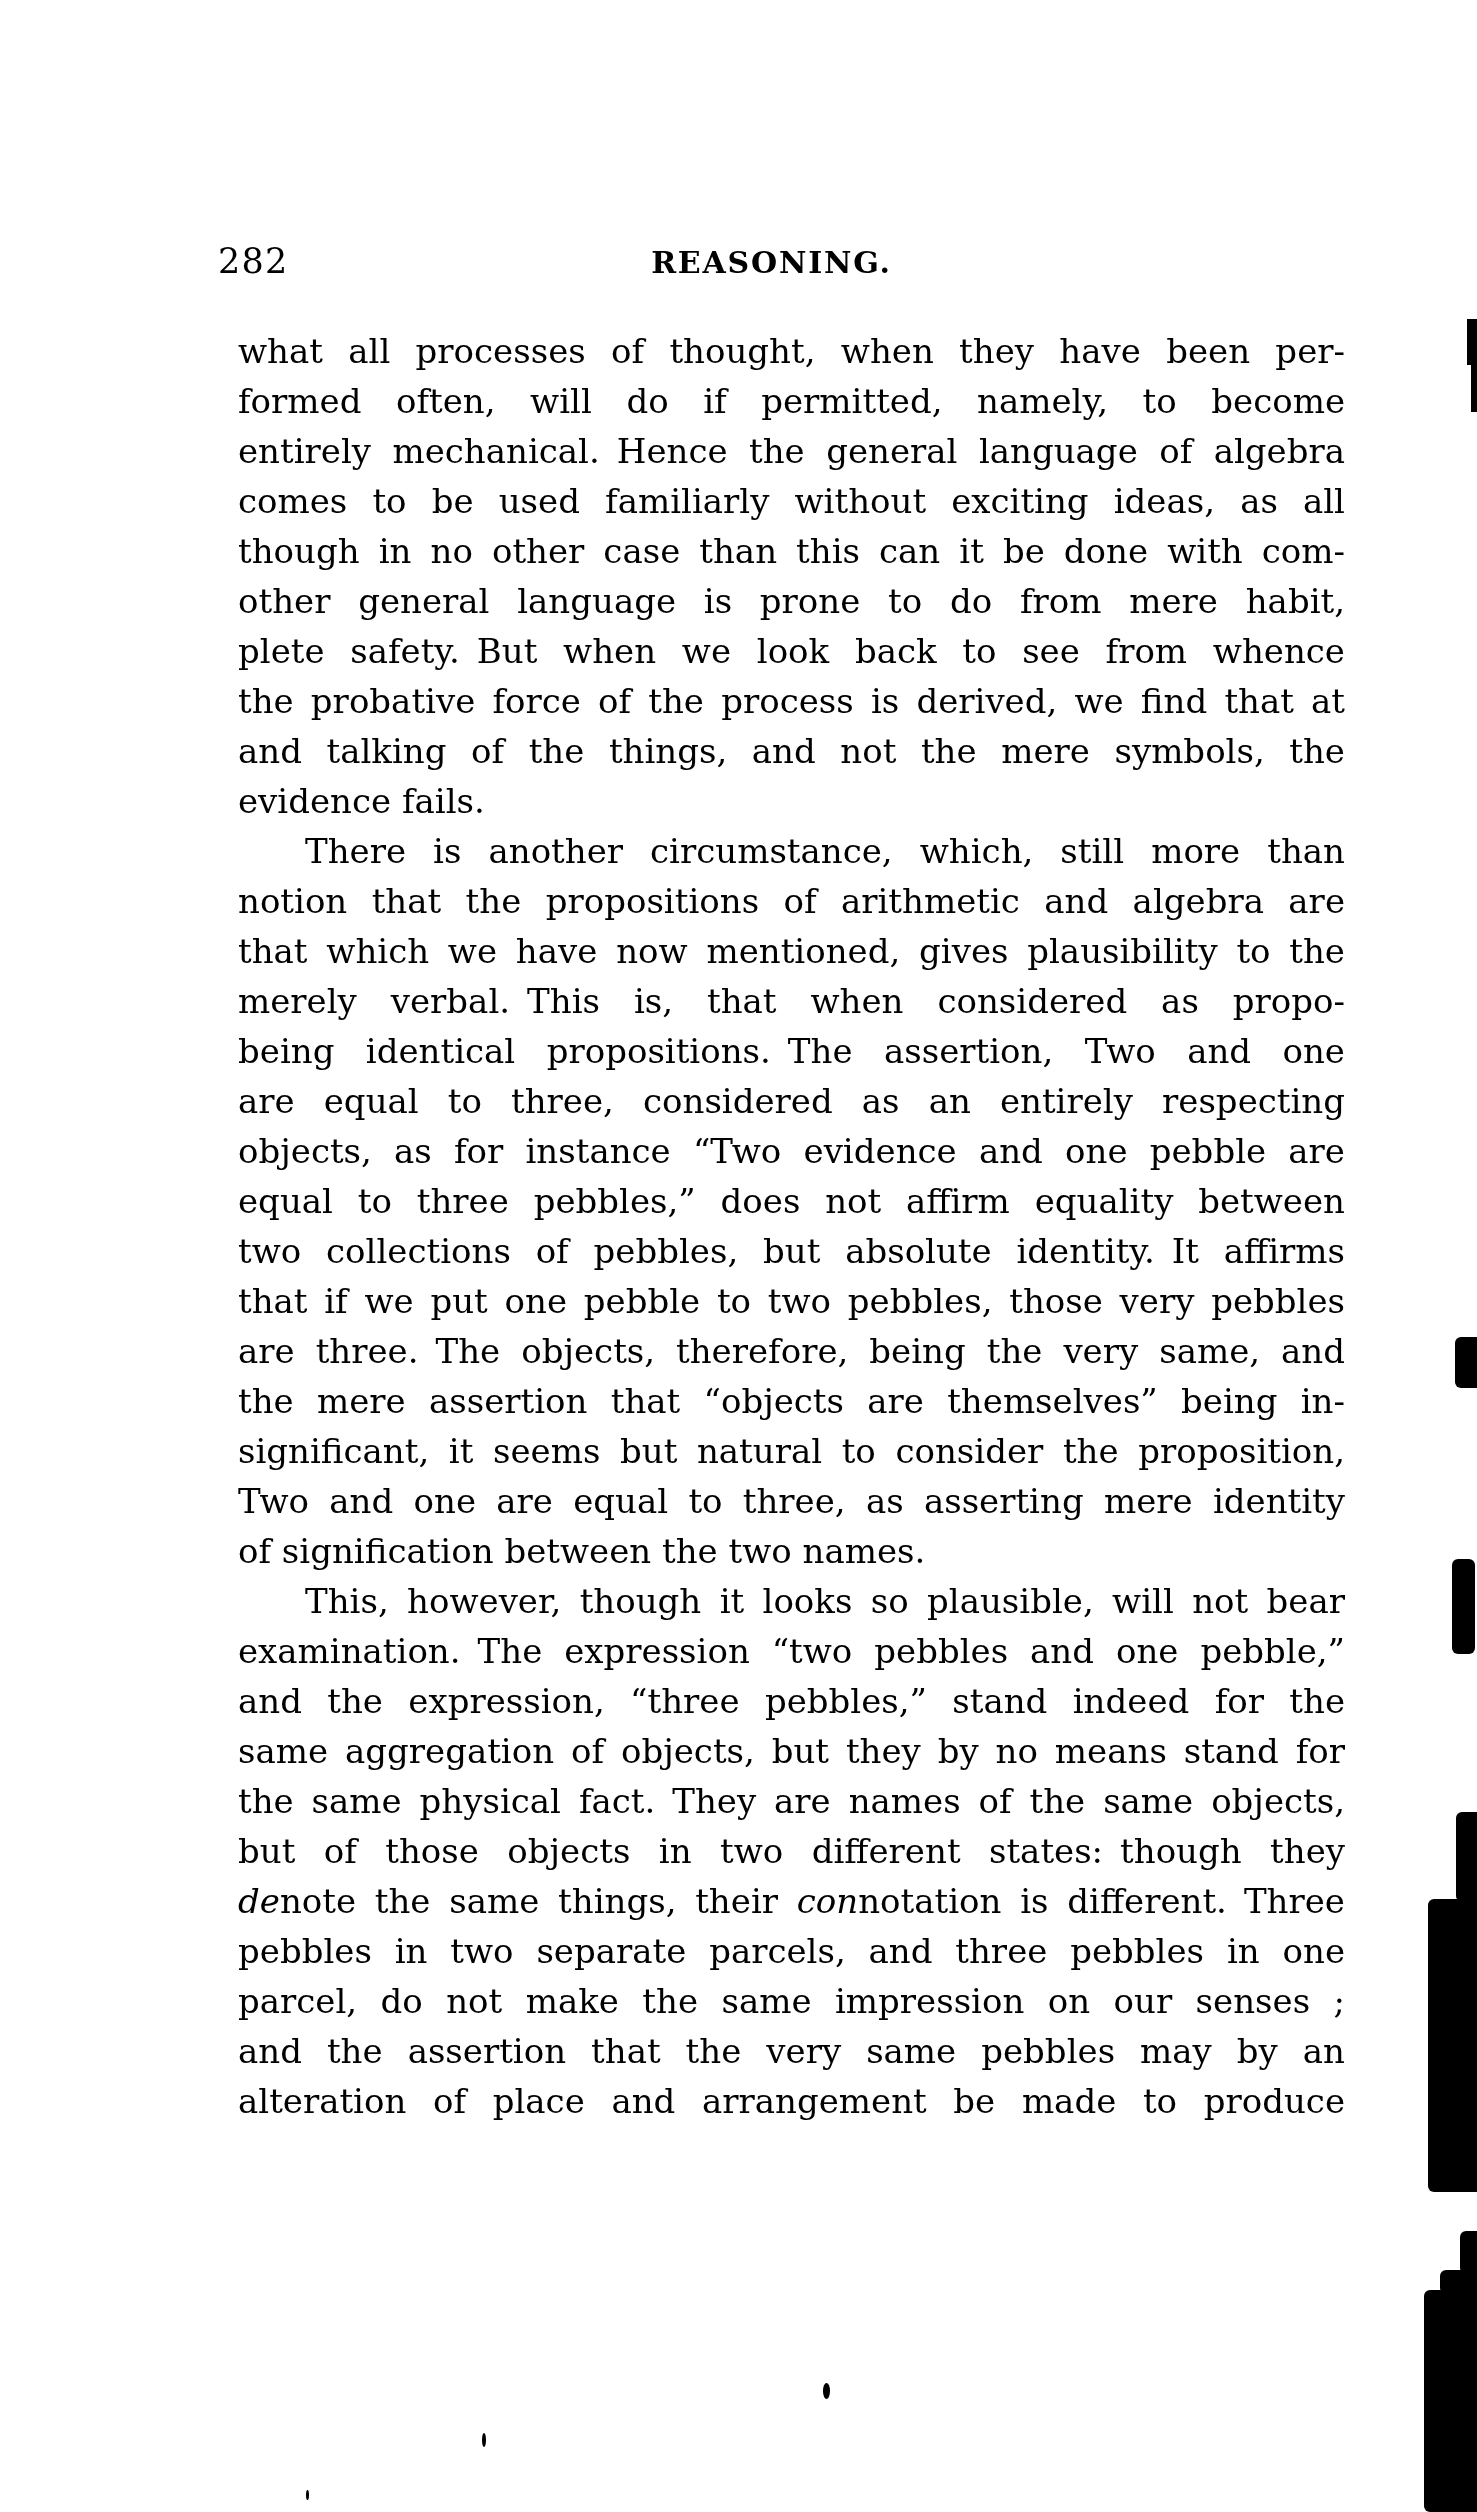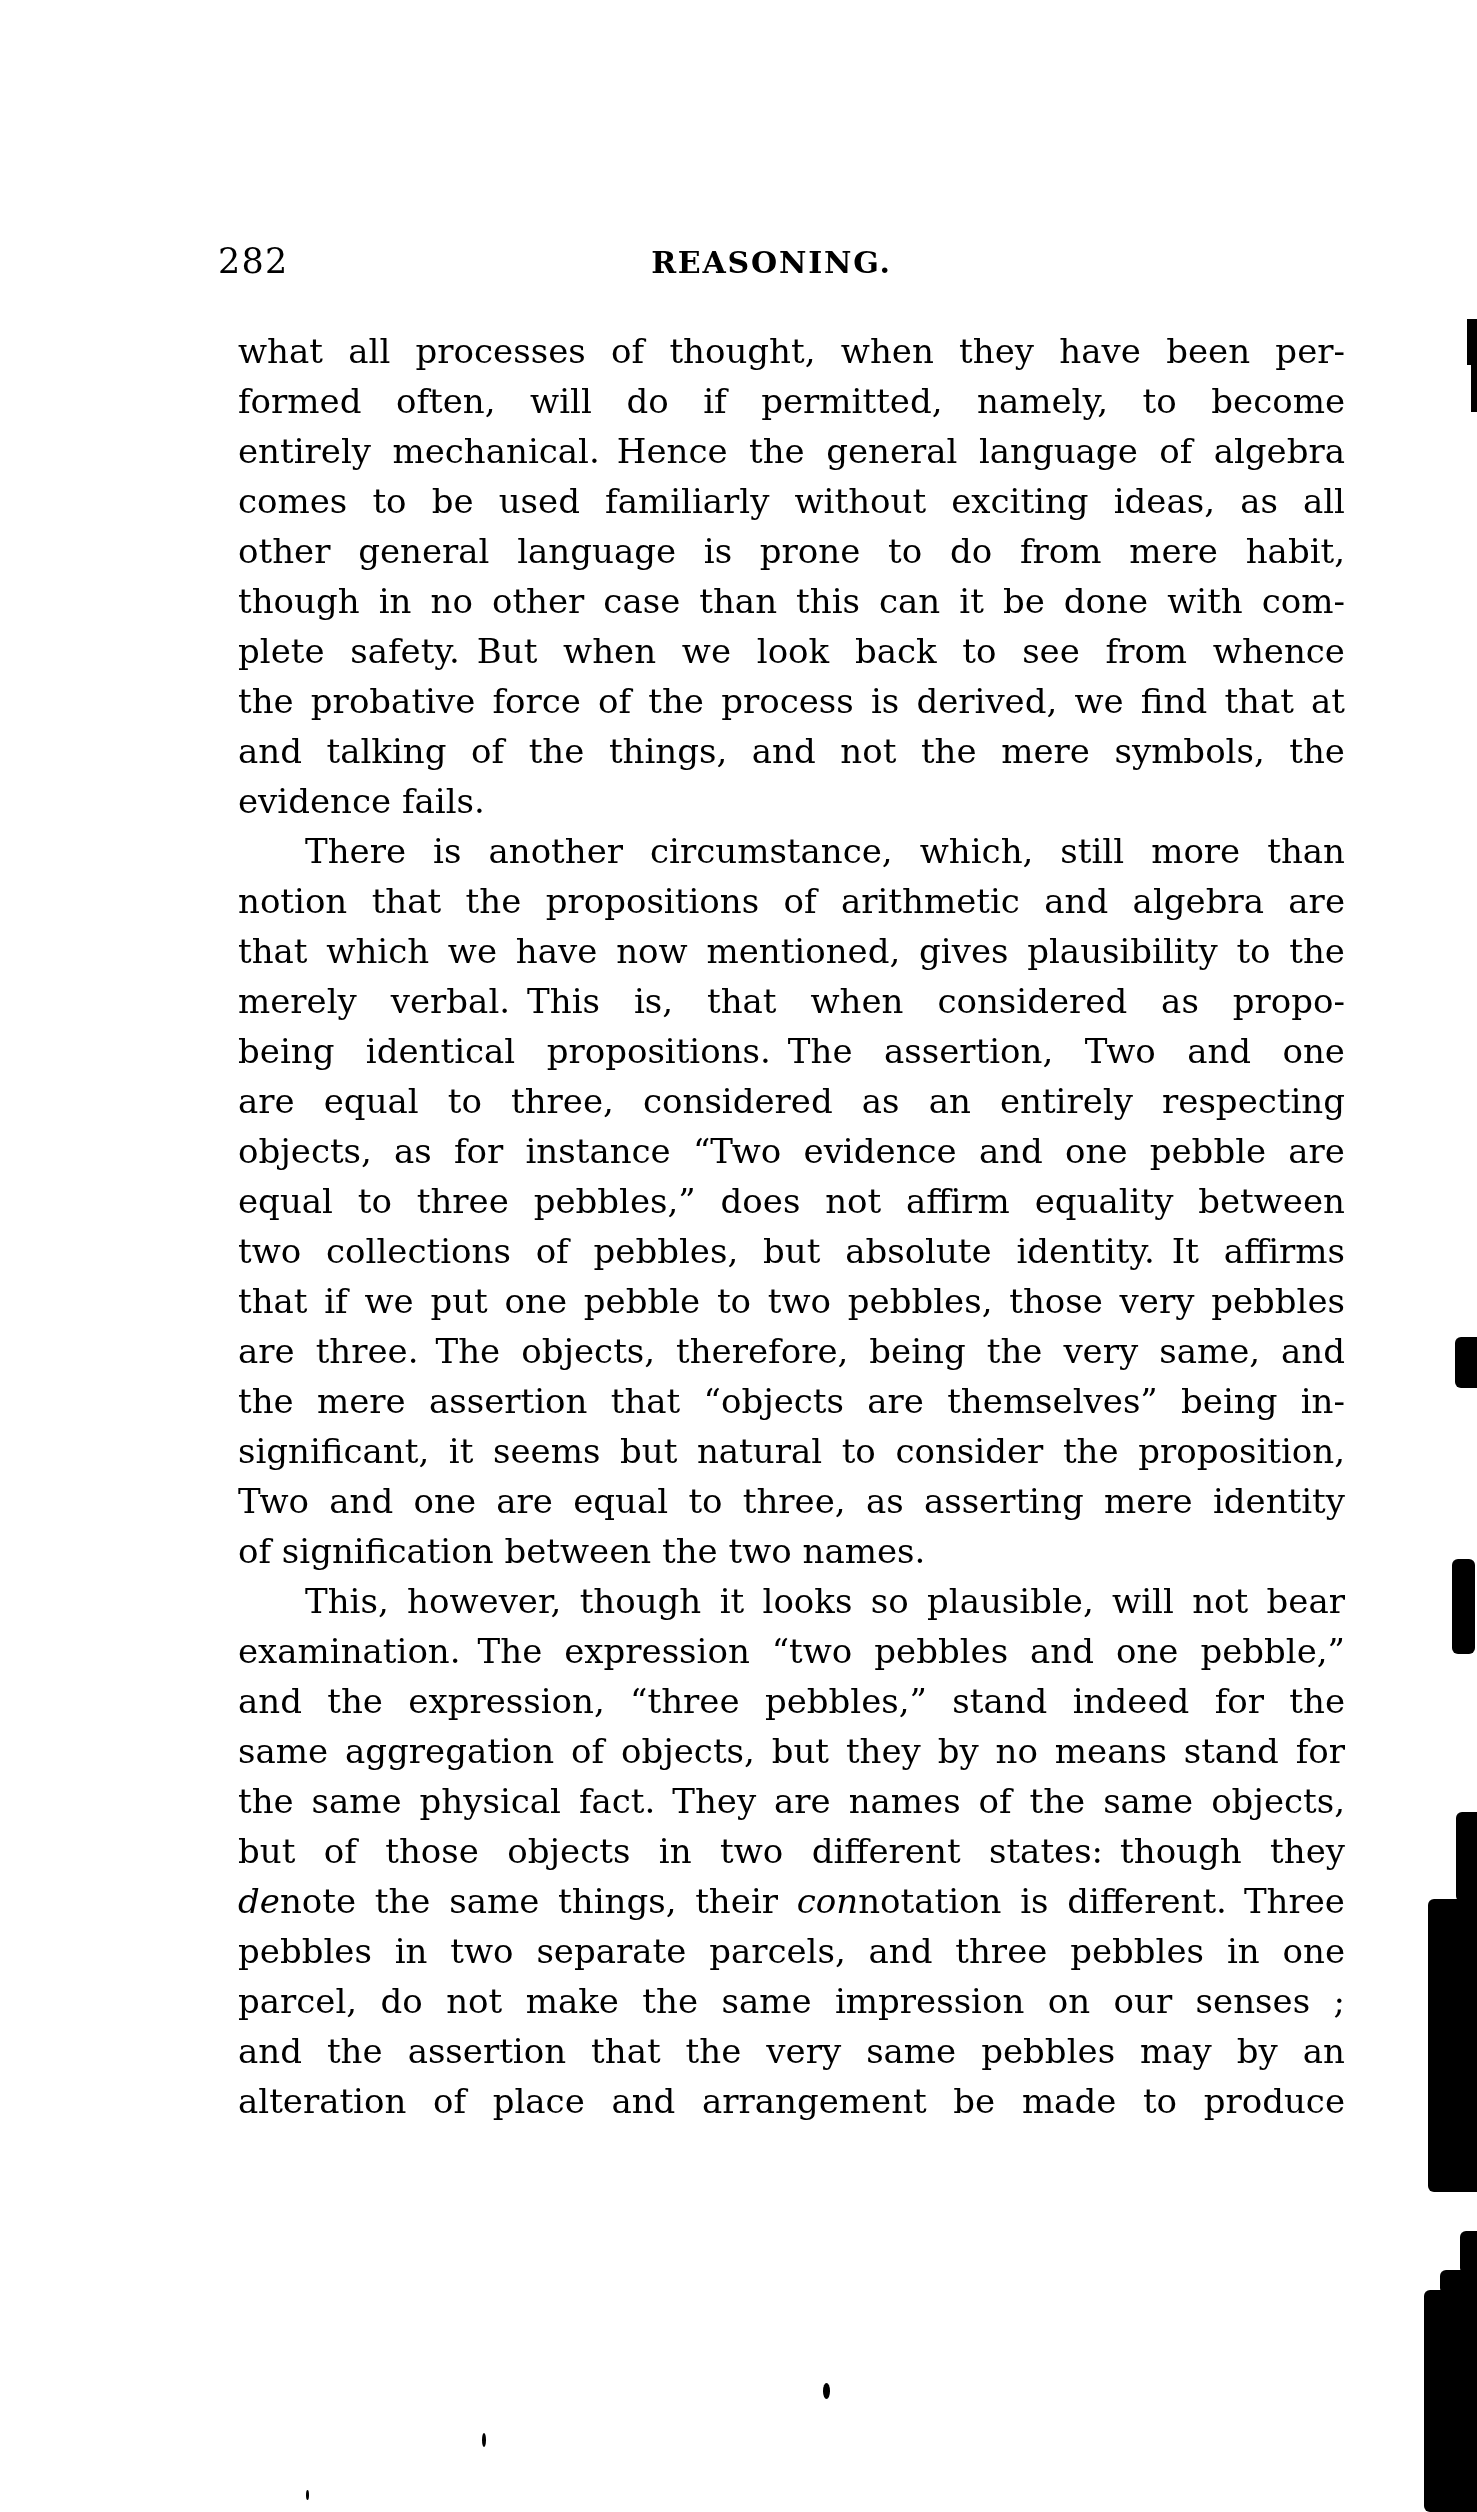--- a/index.html
+++ b/index.html
@@ -68,22 +68,22 @@
     <span class="head">REASONING.</span>
   </header>
 
   <main class="text-block">
 
     <div class="para">
       <div class="line">what all processes of thought, when they have been per-</div>
       <div class="line">formed often, will do if permitted, namely, to become</div>
       <div class="line">entirely mechanical. Hence the general language of algebra</div>
       <div class="line">comes to be used familiarly without exciting ideas, as all</div>
+      <div class="line">though in no other case than this can it be done with com-</div>
       <div class="line">other general language is prone to do from mere habit,</div>
-      <div class="line">though in no other case than this can it be done with com-</div>
       <div class="line">plete safety. But when we look back to see from whence</div>
       <div class="line">the probative force of the process is derived, we find that at</div>
       <div class="line">and talking of the things, and not the mere symbols, the</div>
       <div class="line parlast">evidence fails.</div>
     </div>
 
     <div class="para">
       <div class="line indent">There is another circumstance, which, still more than</div>
       <div class="line">notion that the propositions of arithmetic and algebra are</div>
       <div class="line">that which we have now mentioned, gives plausibility to the</div>

